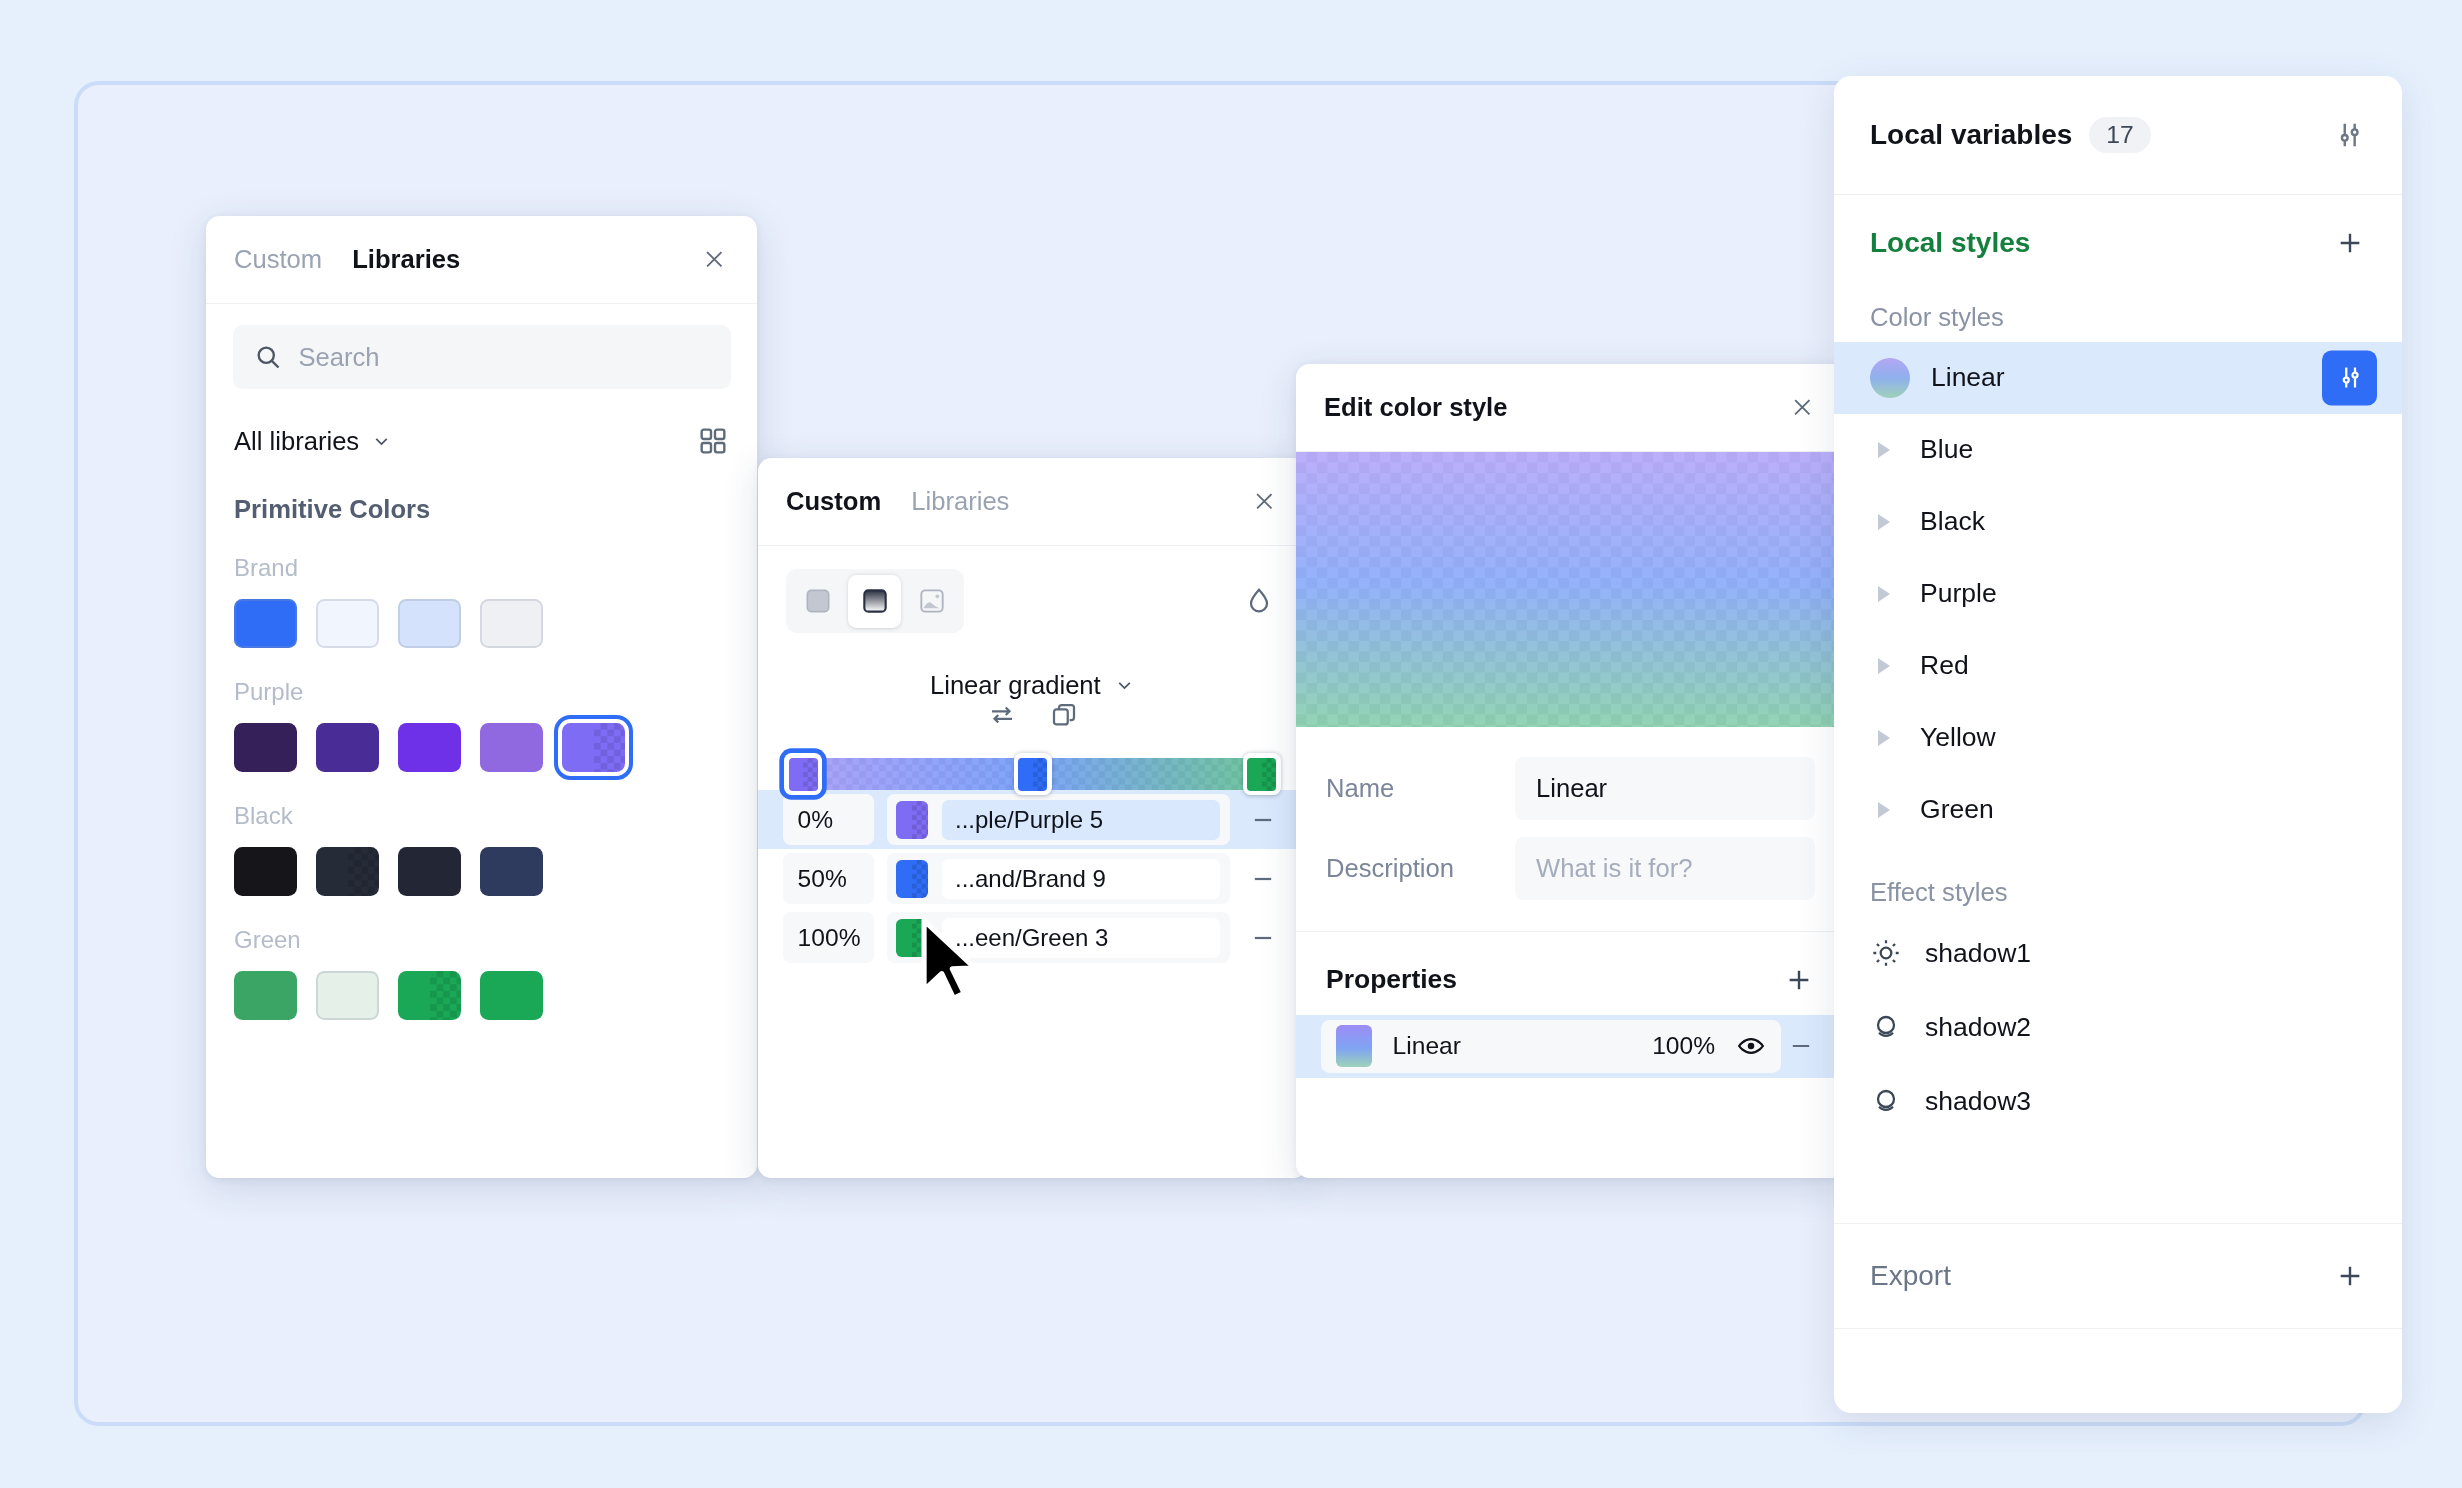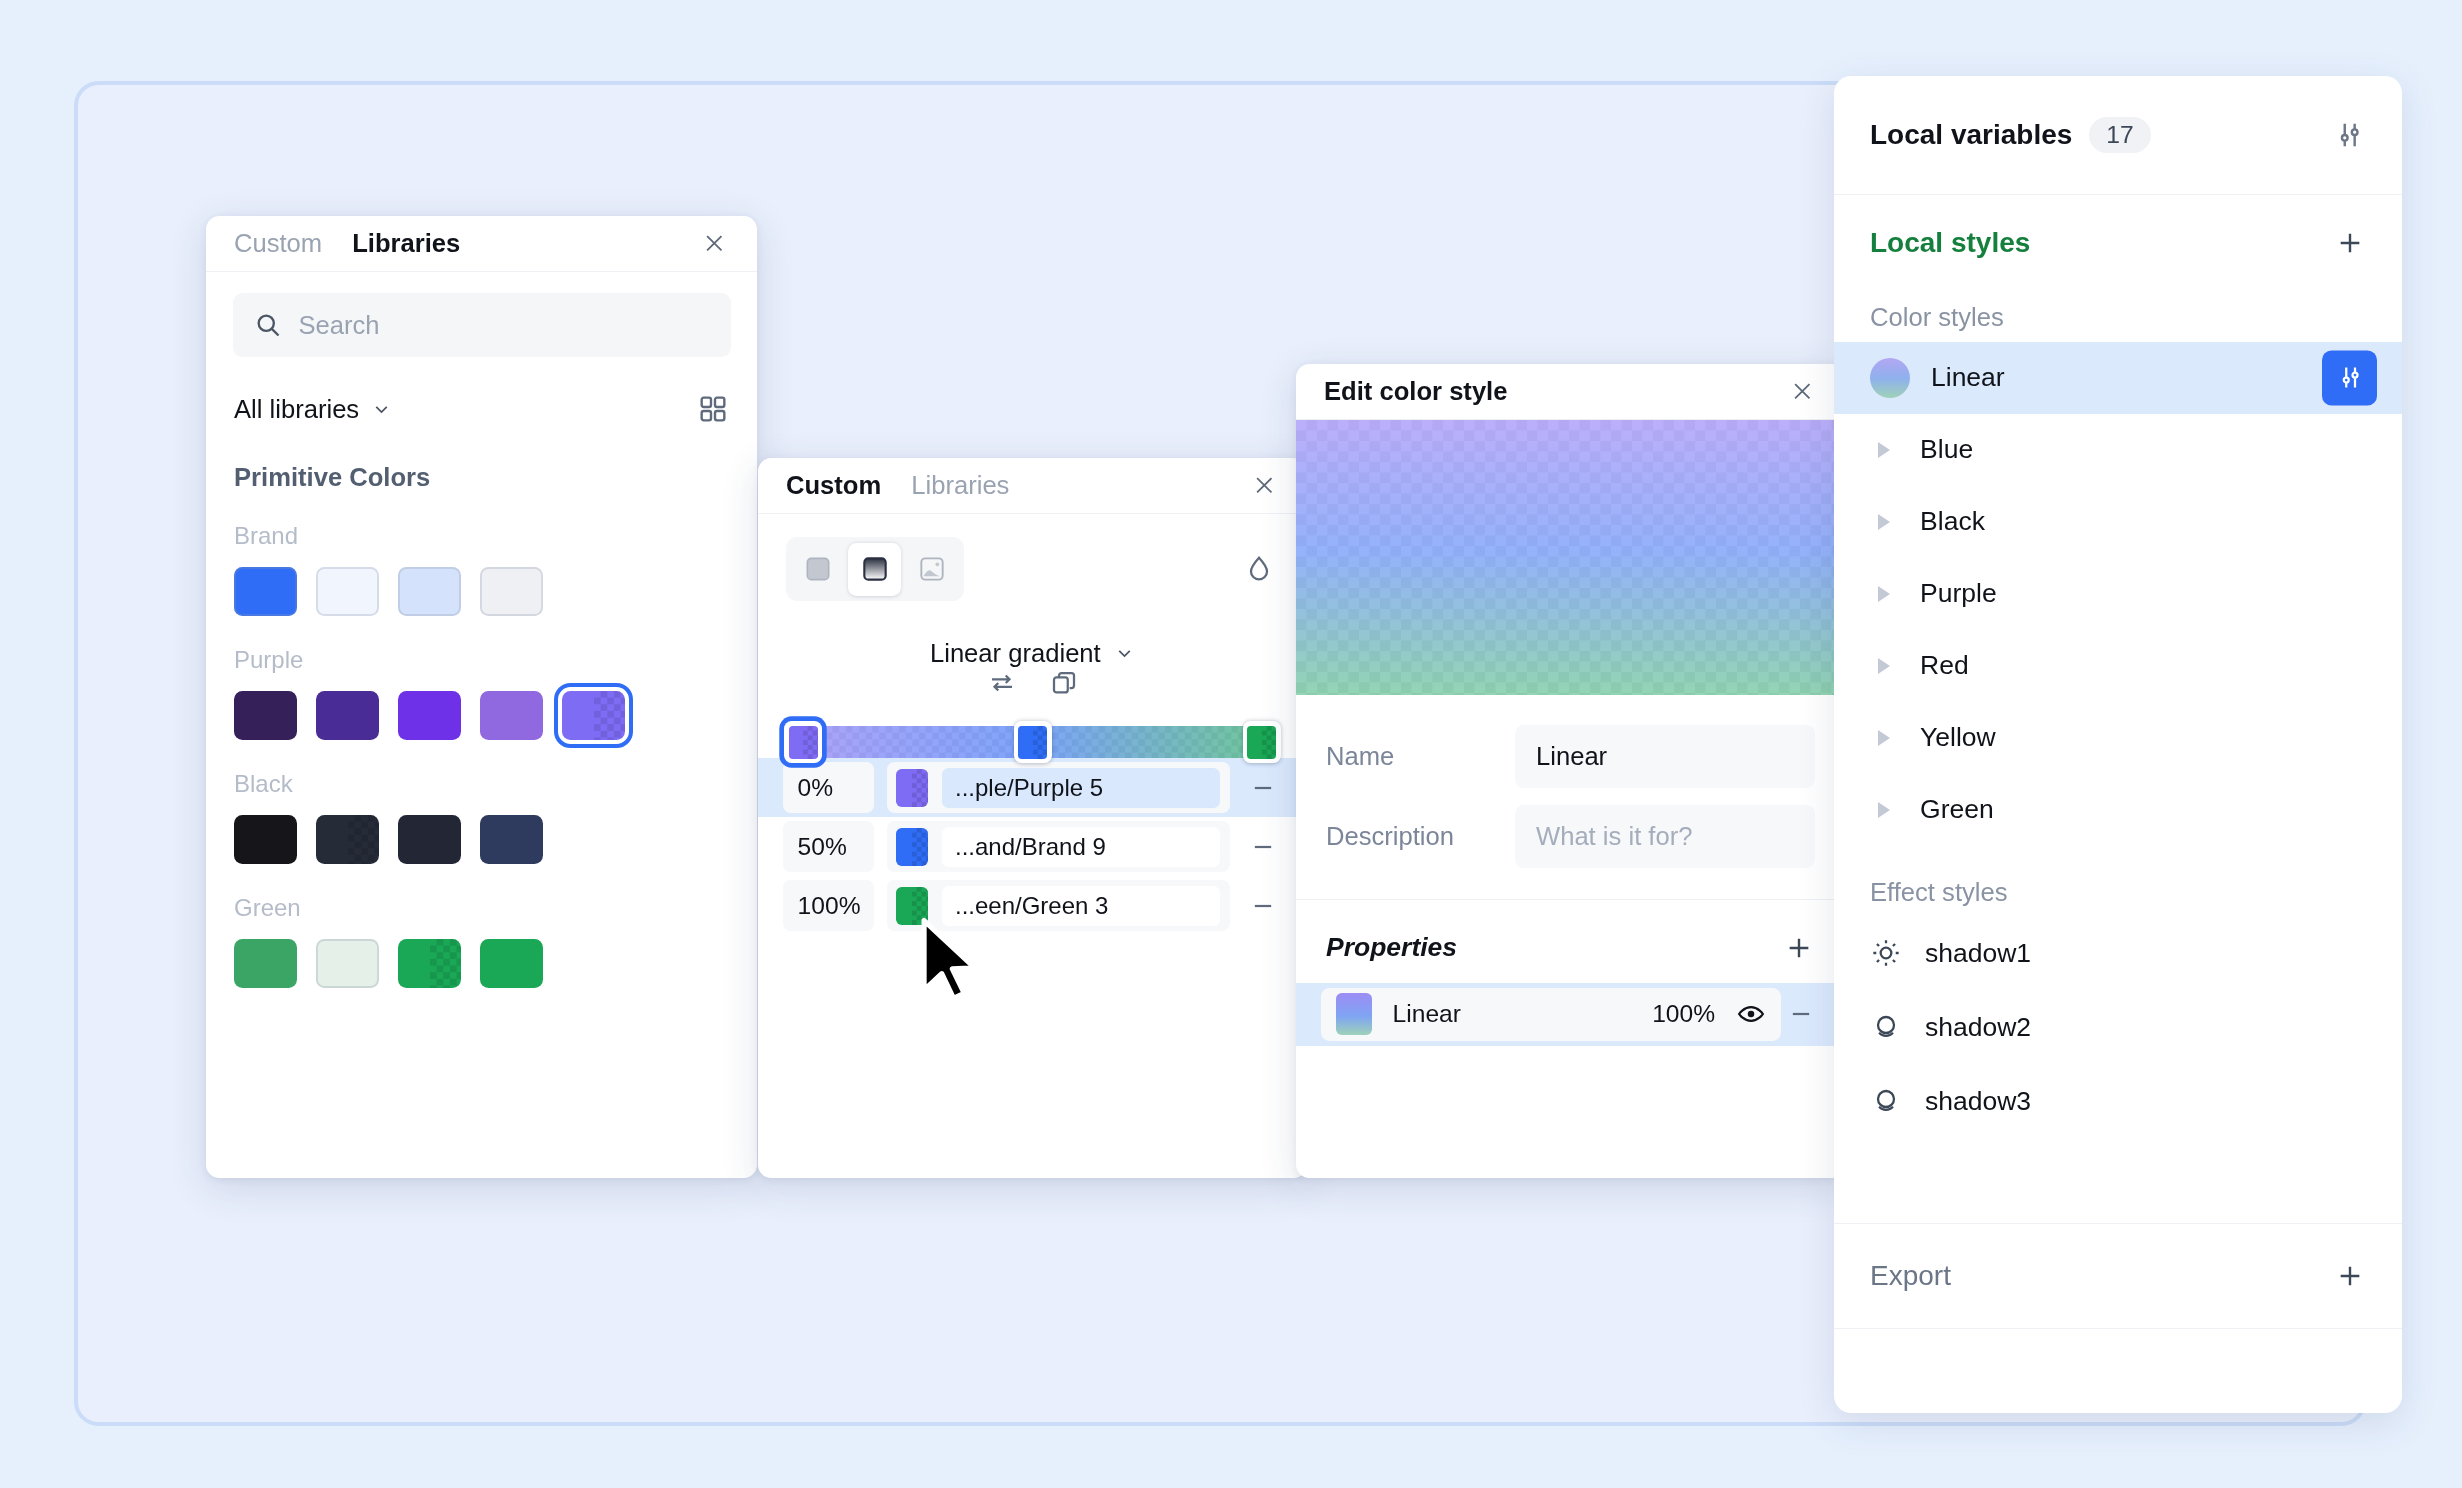--- a/index.html
+++ b/index.html
@@ -24,21 +24,21 @@
   
   .panel {
     position: absolute;
     background: #ffffff;
     border-radius: 13.3px;
     box-shadow: 0 9.5px 38px rgba(38,60,100,.14), 0 1.9px 7.6px rgba(38,60,100,.08);
     overflow: hidden;
   }
   .panel-head {
     display: flex; align-items: center;
-    height: 56px;
+    height: 88px;
     padding: 0 28px;
     border-bottom: 0.9px solid #eef0f4;
     position: relative;
   }
   .tab {
     font-size: 25.6px;
     margin-right: 30px;
     white-space: nowrap;
   }
   .tab.active { color: #10131a; font-weight: 700; }
@@ -225,21 +225,21 @@
     display: flex; align-items: center; padding: 0 21px;
     font-size: 25.6px; color: #10131a;
   }
   .field-row .inp.ph { color: #a4adbb; }
   .divider { height: 0.9px; background: #eef0f4; margin-top: 23px; }
 
   .props-head {
     display: flex; align-items: center; justify-content: space-between;
     padding: 32px 30px 19px 30px;
   }
-  .props-head .t { font-size: 26.5px; font-weight: 700; color: #10131a; font-style: italic; }
+  .props-head .t { font-size: 26.5px; font-weight: 700; color: #10131a; }
 
   .prop-row { display: flex; align-items: center; padding: 7.6px 24.6px; height: 63px; }
   .prop-row.hl { background: #dbe9fd; }
   .prop-inner {
     flex: 1; height: 53px; background: #f7f8fa; border-radius: 8.5px;
     display: flex; align-items: center; gap: 21px; padding: 0 15px;
   }
   .prop-sw { width: 36px; height: 42px; border-radius: 5.7px; flex: none; }
   .prop-name { font-size: 24.6px; color: #10131a; flex: 1; }
   .prop-pct { font-size: 24.6px; color: #10131a; }

